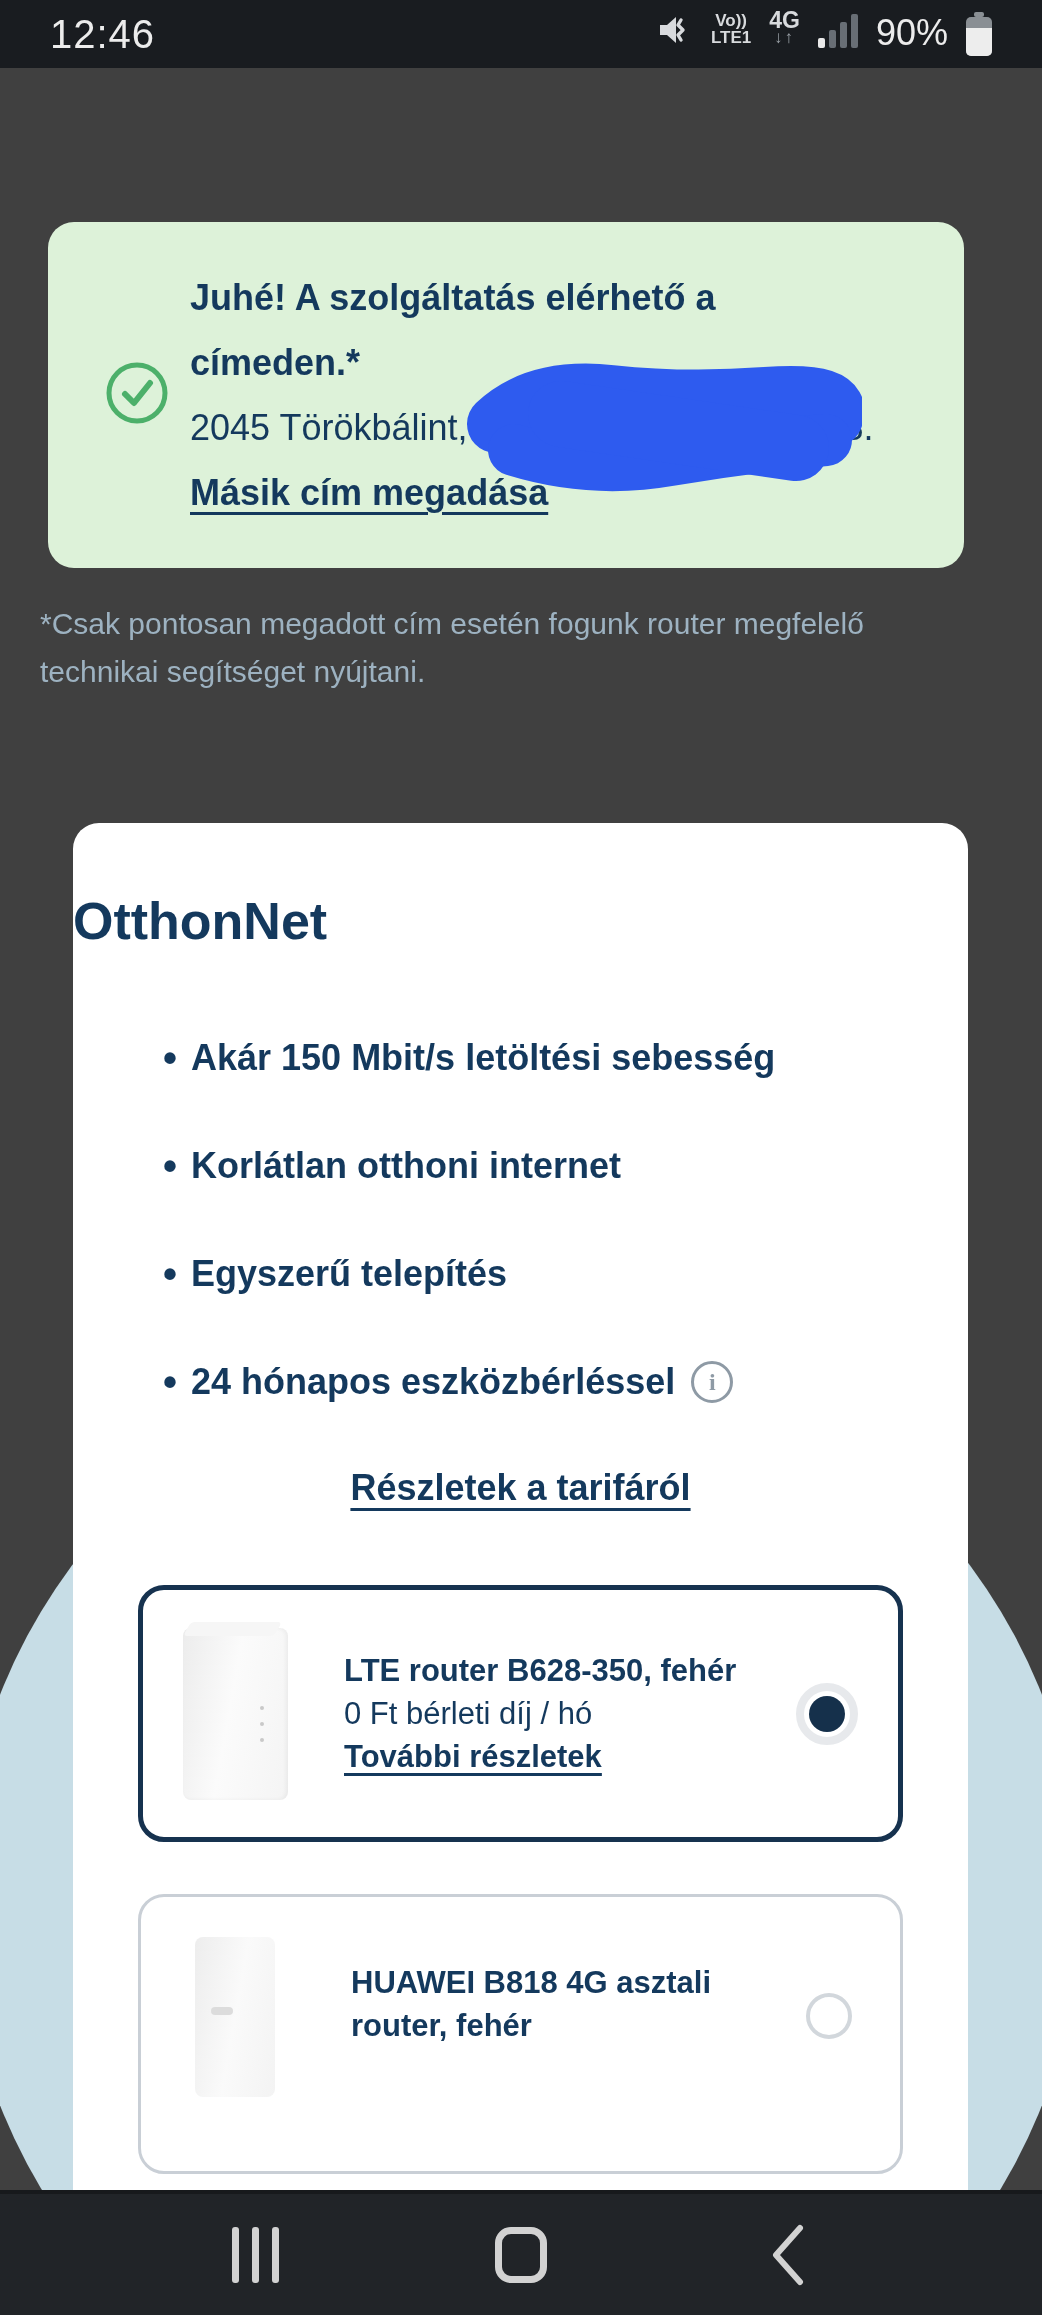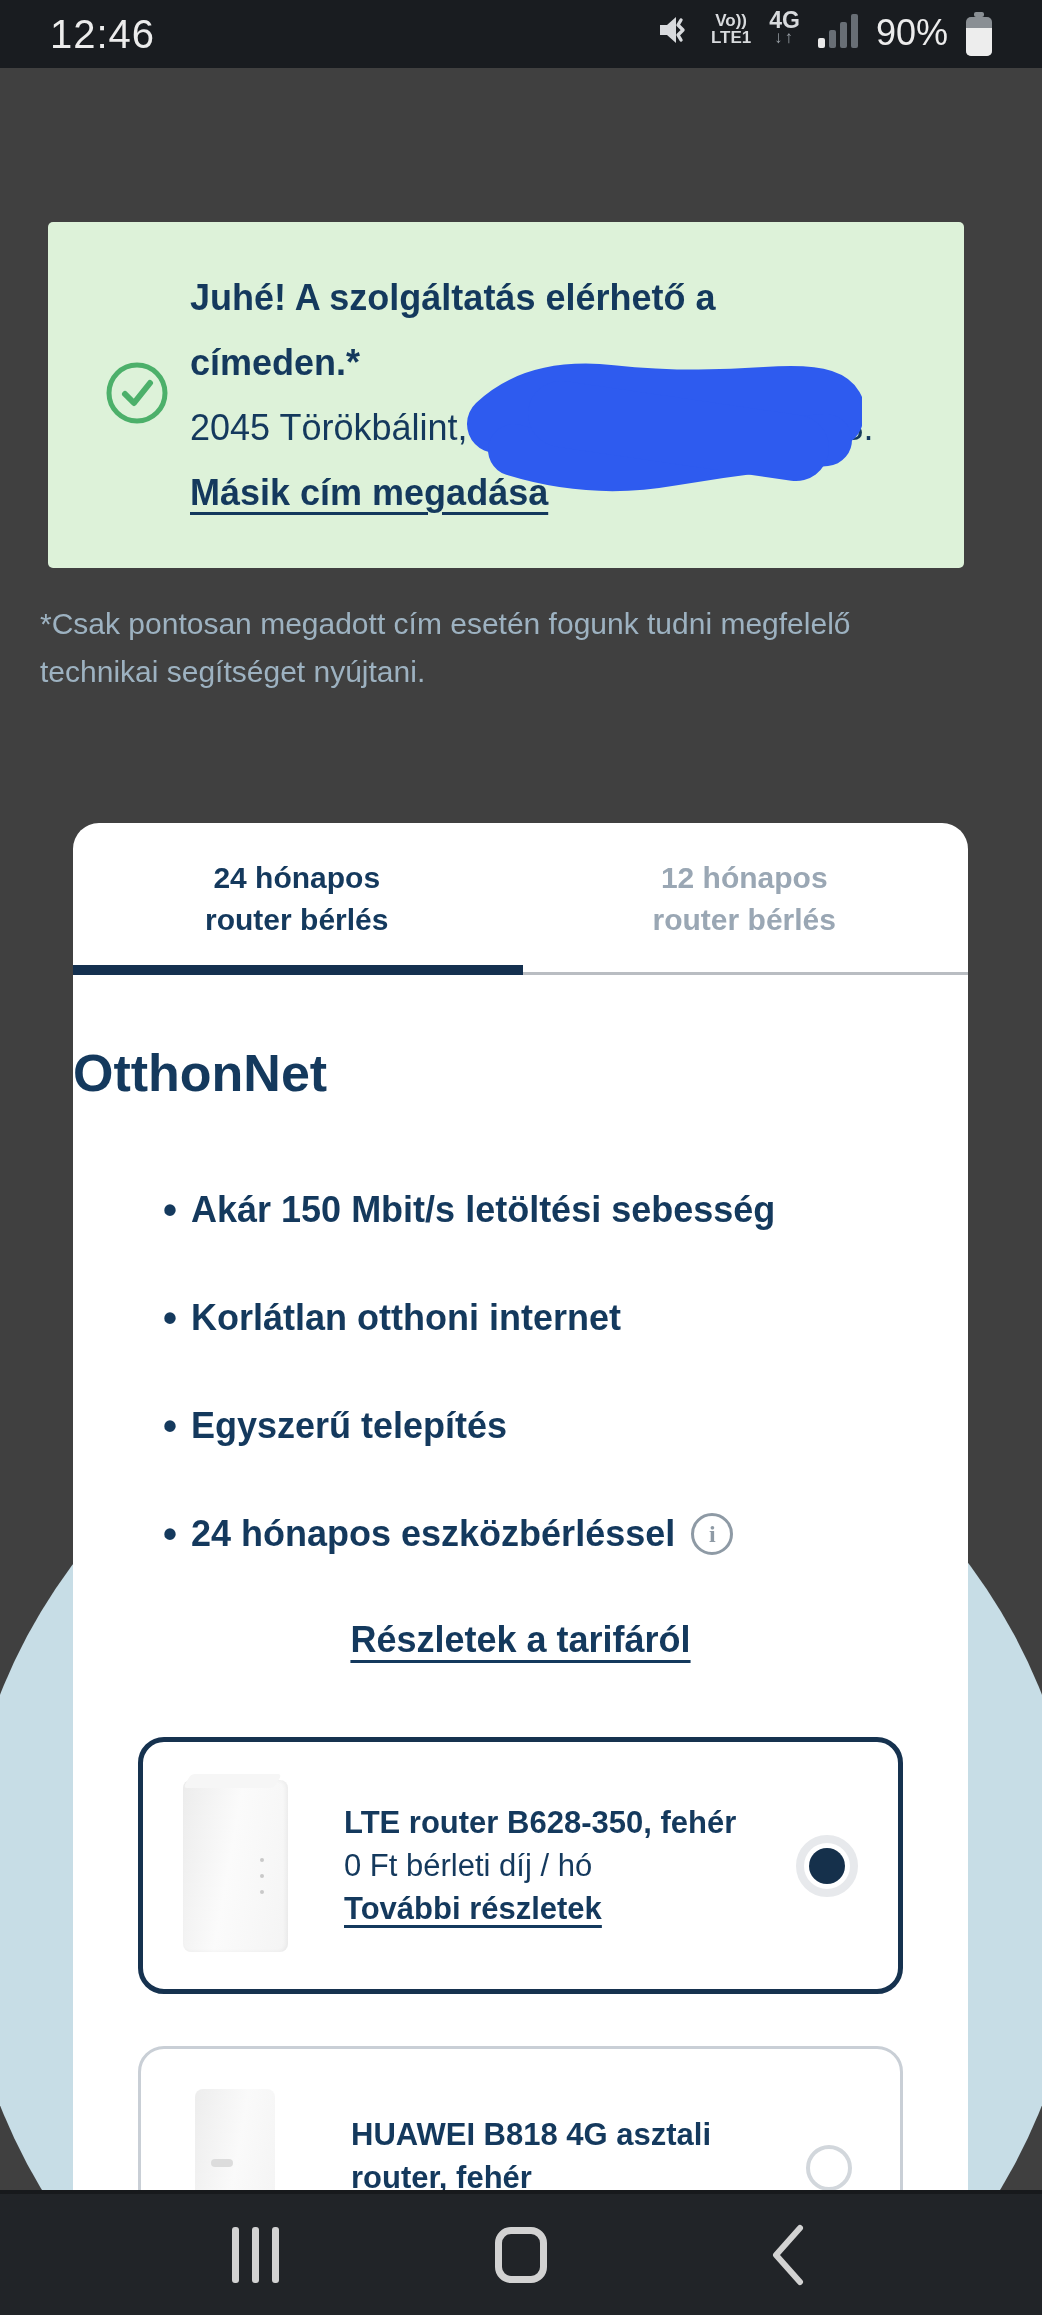--- a/index.html
+++ b/index.html
@@ -32,21 +32,21 @@
   .sb-signal i:nth-child(4){height:34px;}
   .sb-batt-pct{font-size:36px;color:#ececec;}
   .sb-battery{position:relative;width:26px;height:44px;}
   .sb-battery .cap{position:absolute;left:8px;top:0;width:10px;height:5px;background:#8a8f94;border-radius:2px;}
   .sb-battery .body{position:absolute;left:0;top:5px;width:26px;height:39px;border-radius:5px;overflow:hidden;background:#8a8f94;}
   .sb-battery .fill{position:absolute;left:0;bottom:0;width:100%;height:72%;background:#ededed;}
 
   
   .success-card{
     position:absolute;left:48px;top:222px;width:916px;height:346px;
-    background:#ddf2d9;border-radius:5px;box-sizing:border-box;
+    background:#ddf2d9;border-radius:26px;box-sizing:border-box;
     display:flex;align-items:center;padding:0 30px 0 56px;
   }
   .check-wrap{flex:0 0 66px;margin-right:20px;}
   .success-text{color:#14395d;font-size:36px;line-height:65px;}
   .success-title{font-weight:700;max-width:660px;}
   .address-line{position:relative;white-space:nowrap;}
   .redaction{display:inline-block;width:346px;height:40px;position:relative;vertical-align:middle;}
   .redaction svg{position:absolute;left:-12px;top:-58px;}
   .success-link{font-weight:700;text-decoration:underline;text-decoration-thickness:3px;text-underline-offset:7px;cursor:pointer;display:inline-block;}
 
@@ -202,35 +202,25 @@
               <path d="M48 98 Q125 122 205 108 T360 88" stroke-width="52"></path>
               <path d="M95 62 L330 96" stroke-width="66"></path>
             </g>
           </svg>
         </span><span>18.</span>
       </div>
       <span class="success-link">Másik cím megadása</span>
     </div>
   </div>
 
-  <div class="disclaimer">*Csak pontosan megadott cím esetén fogunk tudni megfelelő technikai segítséget nyújtani.</div>
+  <div class="disclaimer">*Csak pontosan megadott cím esetén fogunk router megfelelő technikai segítséget nyújtani.</div>
 
   <div class="bg-circle"></div>
 
   <div class="plan-card">
-    <div class="tabs">
-      <div class="tab active">
-        <div class="tab-label">24 hónapos router bérlés</div>
-      </div>
-      <div class="tab inactive">
-        <div class="tab-label">12 hónapos router bérlés</div>
-      </div>
-      <div class="tab-divider"></div>
-      <div class="tab-indicator"></div>
-    </div>
 
     <h2 class="plan-title">OtthonNet</h2>
 
     <ul class="bullets">
       <li>
         <span class="dot">•</span>
         <span>Akár 150 Mbit/s letöltési sebesség</span>
       </li>
       <li>
         <span class="dot">•</span>

